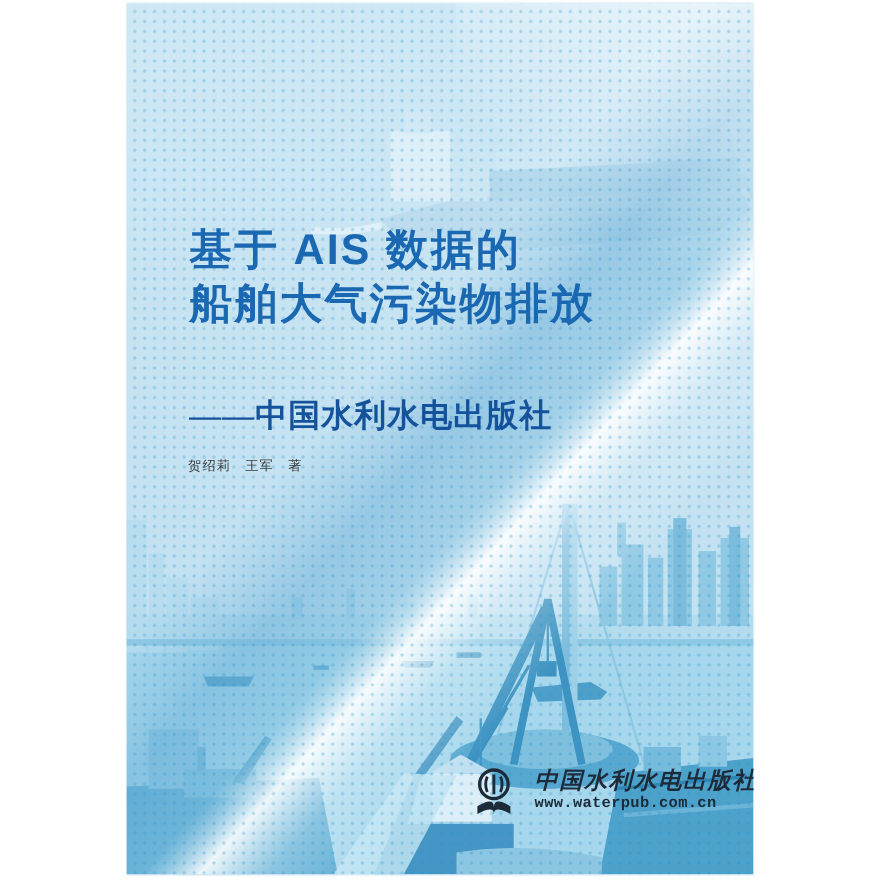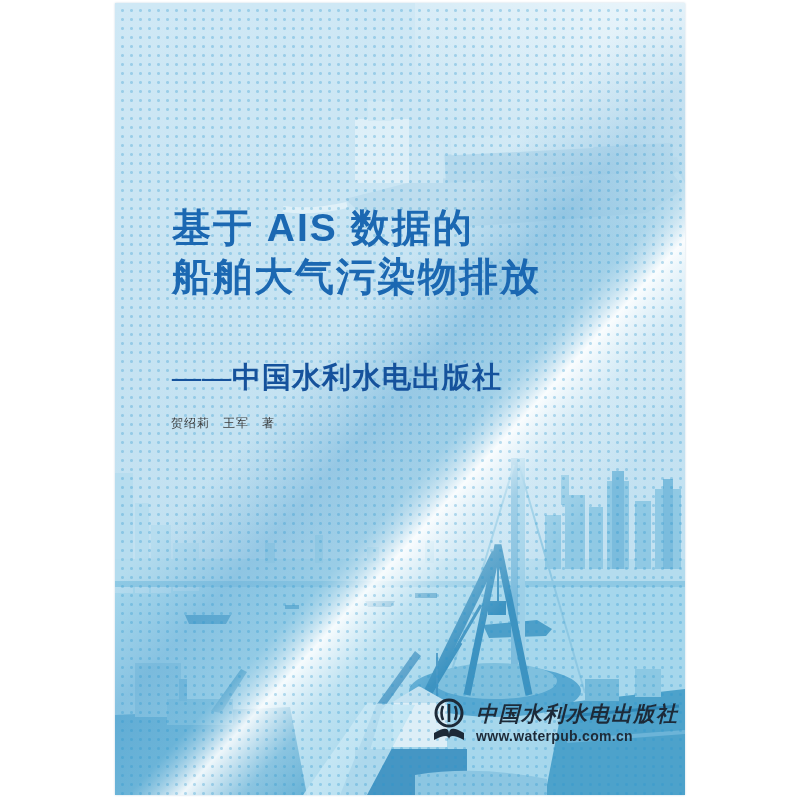--- a/index.html
+++ b/index.html
@@ -24,29 +24,29 @@
     font-size:39px;line-height:49px;font-weight:600;letter-spacing:2px;white-space:nowrap;
   }
   .subtitle{
     position:absolute;left:57px;top:355px;color:#15529c;font-weight:700;
     font-family:"Liberation Serif","DejaVu Serif",serif;font-size:29px;letter-spacing:1px;white-space:nowrap;
   }
   .authors{
     position:absolute;left:56px;top:412px;color:#3b3b3b;font-size:12px;letter-spacing:1px;white-space:nowrap;
   }
   .publisher{
-    position:absolute;left:314px;top:694px;display:flex;align-items:center;gap:7px;color:#1d2a38;
+    position:absolute;left:314px;top:694px;display:flex;align-items:flex-start;gap:17px;color:#1d2a38;
   }
   .publisher .logo{width:40px;height:52px;flex:0 0 auto;}
   .pub-name{
     font-family:"Liberation Serif","DejaVu Serif",serif;font-style:italic;font-weight:700;
     font-size:21px;letter-spacing:1.5px;white-space:nowrap;line-height:24px;
   }
   .pub-url{
-    font-weight:700;font-size:14px;letter-spacing:0.3px;white-space:nowrap;margin-top:2px;
+    font-weight:700;font-size:14px;letter-spacing:0.3px;white-space:nowrap;margin-top:2px;font-family:Liberation Mono, monospace;
   }
 </style>
 </head>
 <body>
 
 <div class="page">
   <div class="cover">
 
     <svg class="bg-art" viewBox="0 0 570 792" aria-hidden="true">
       <defs>

